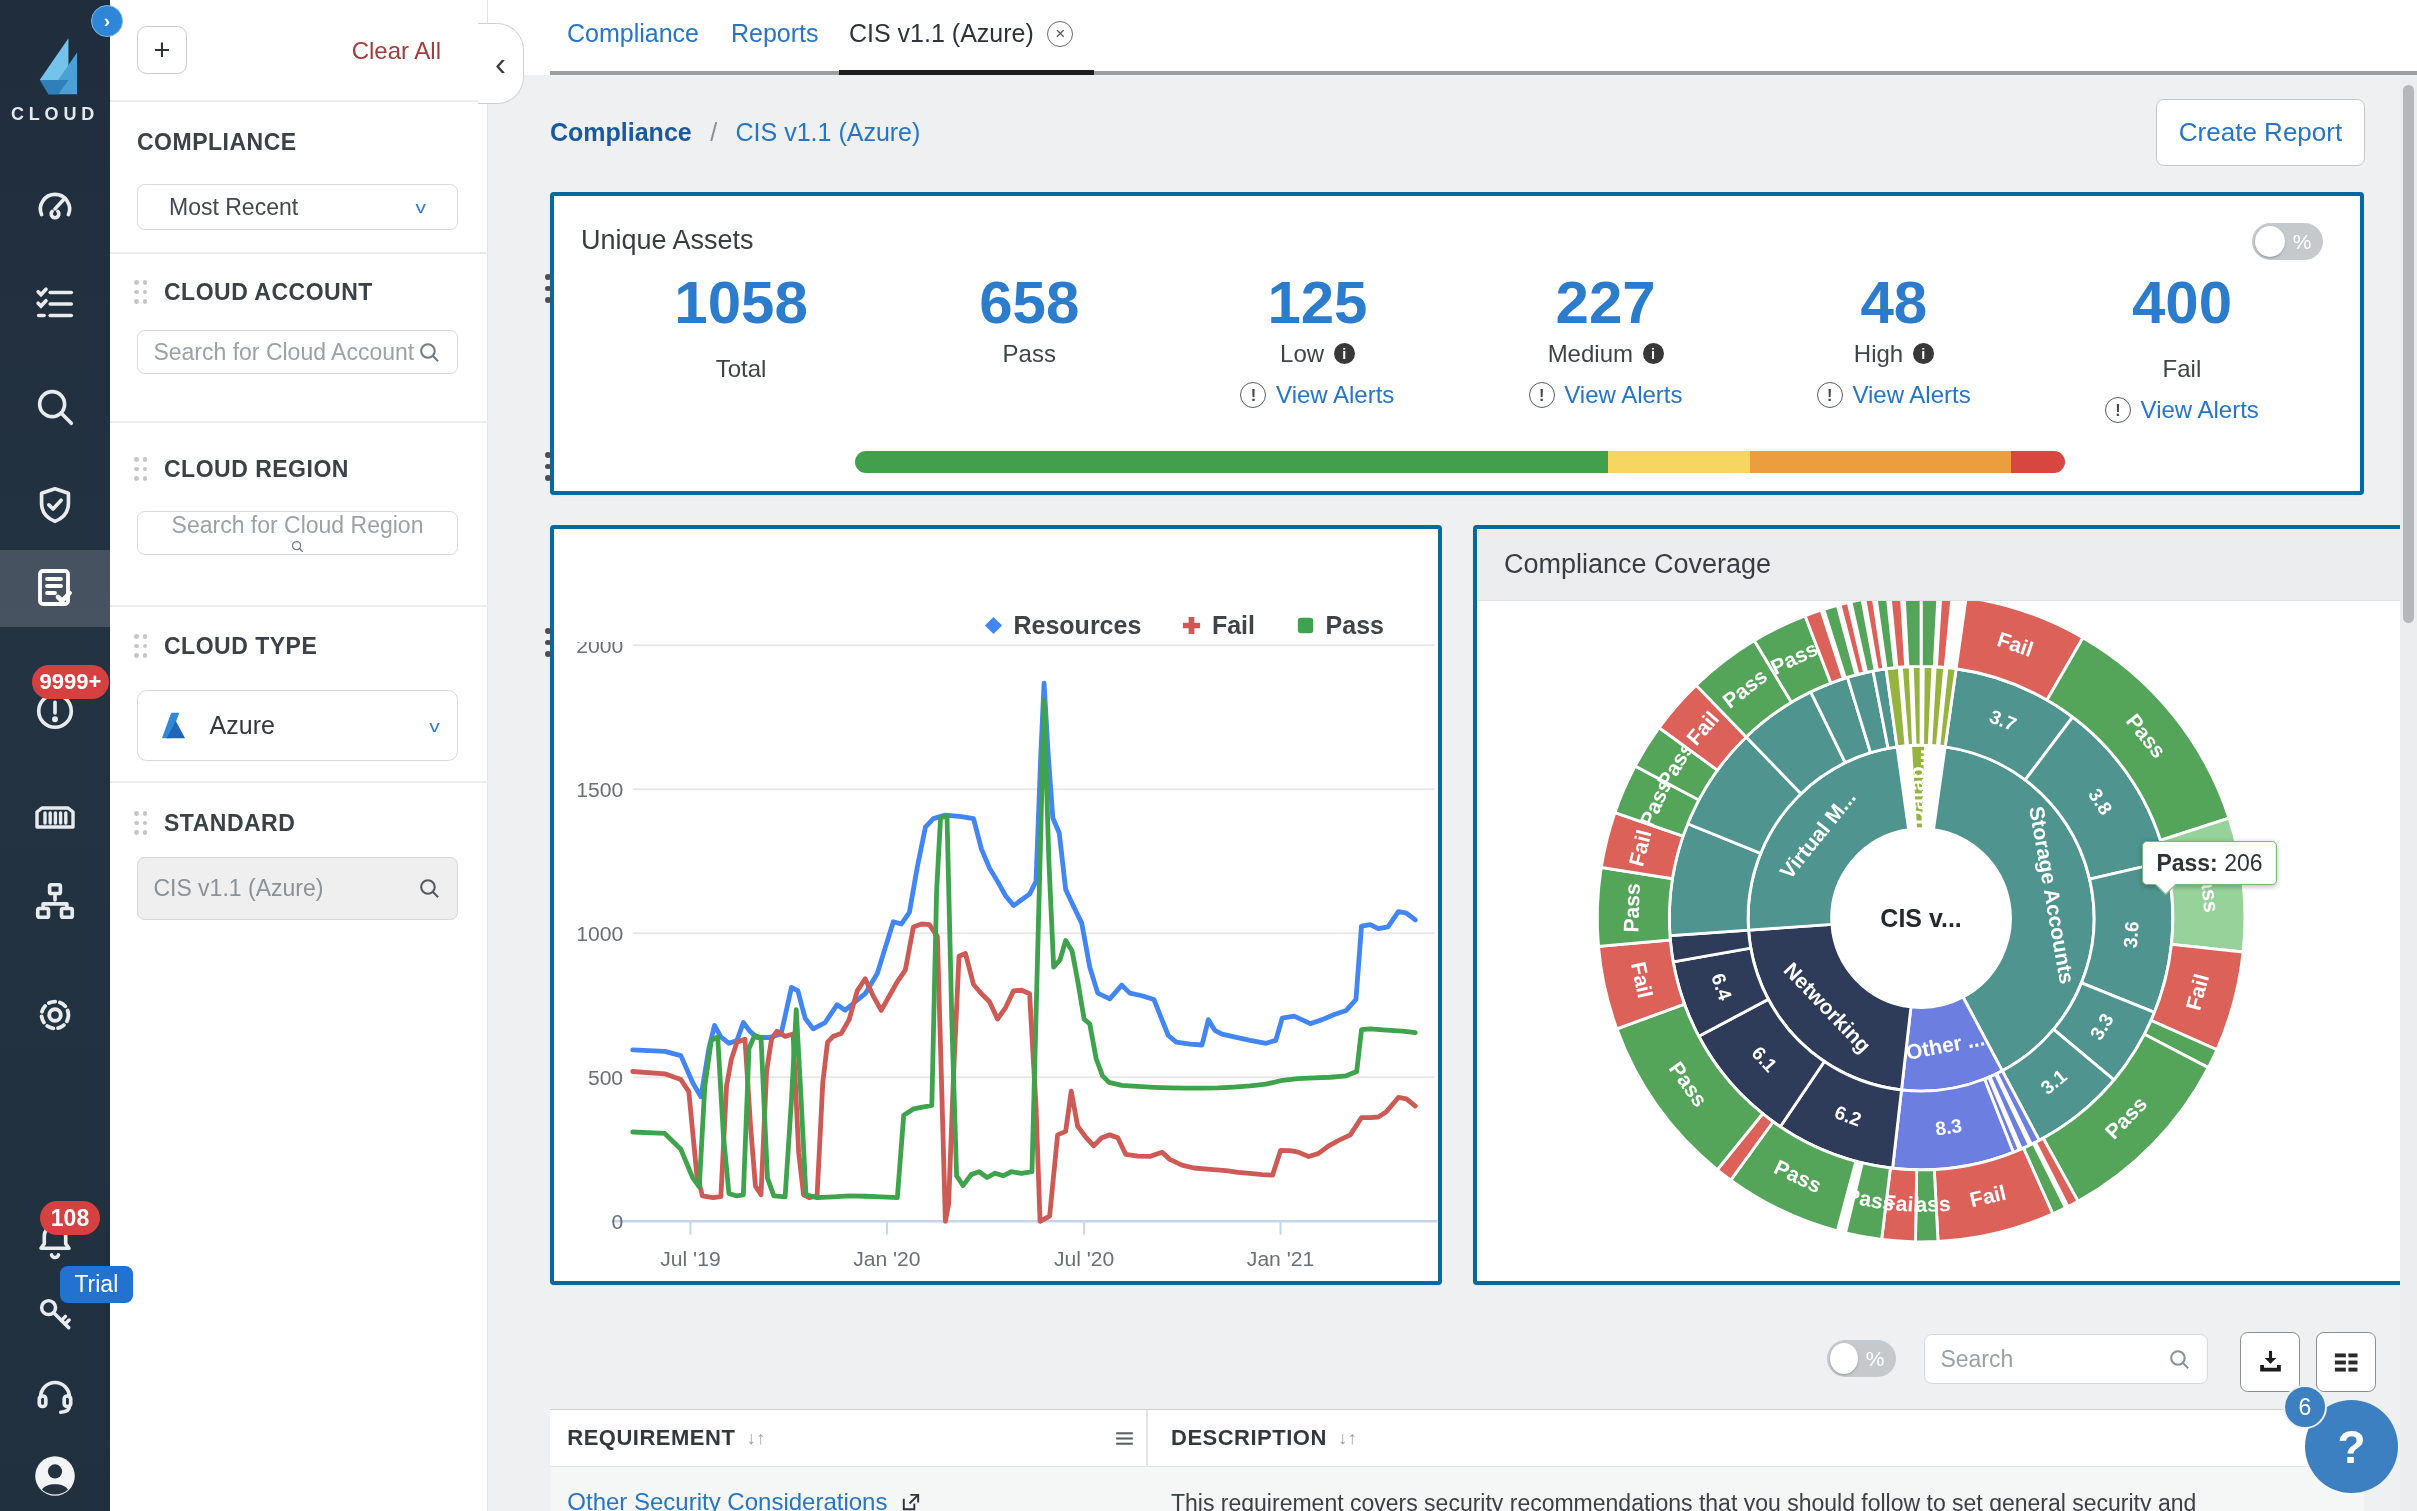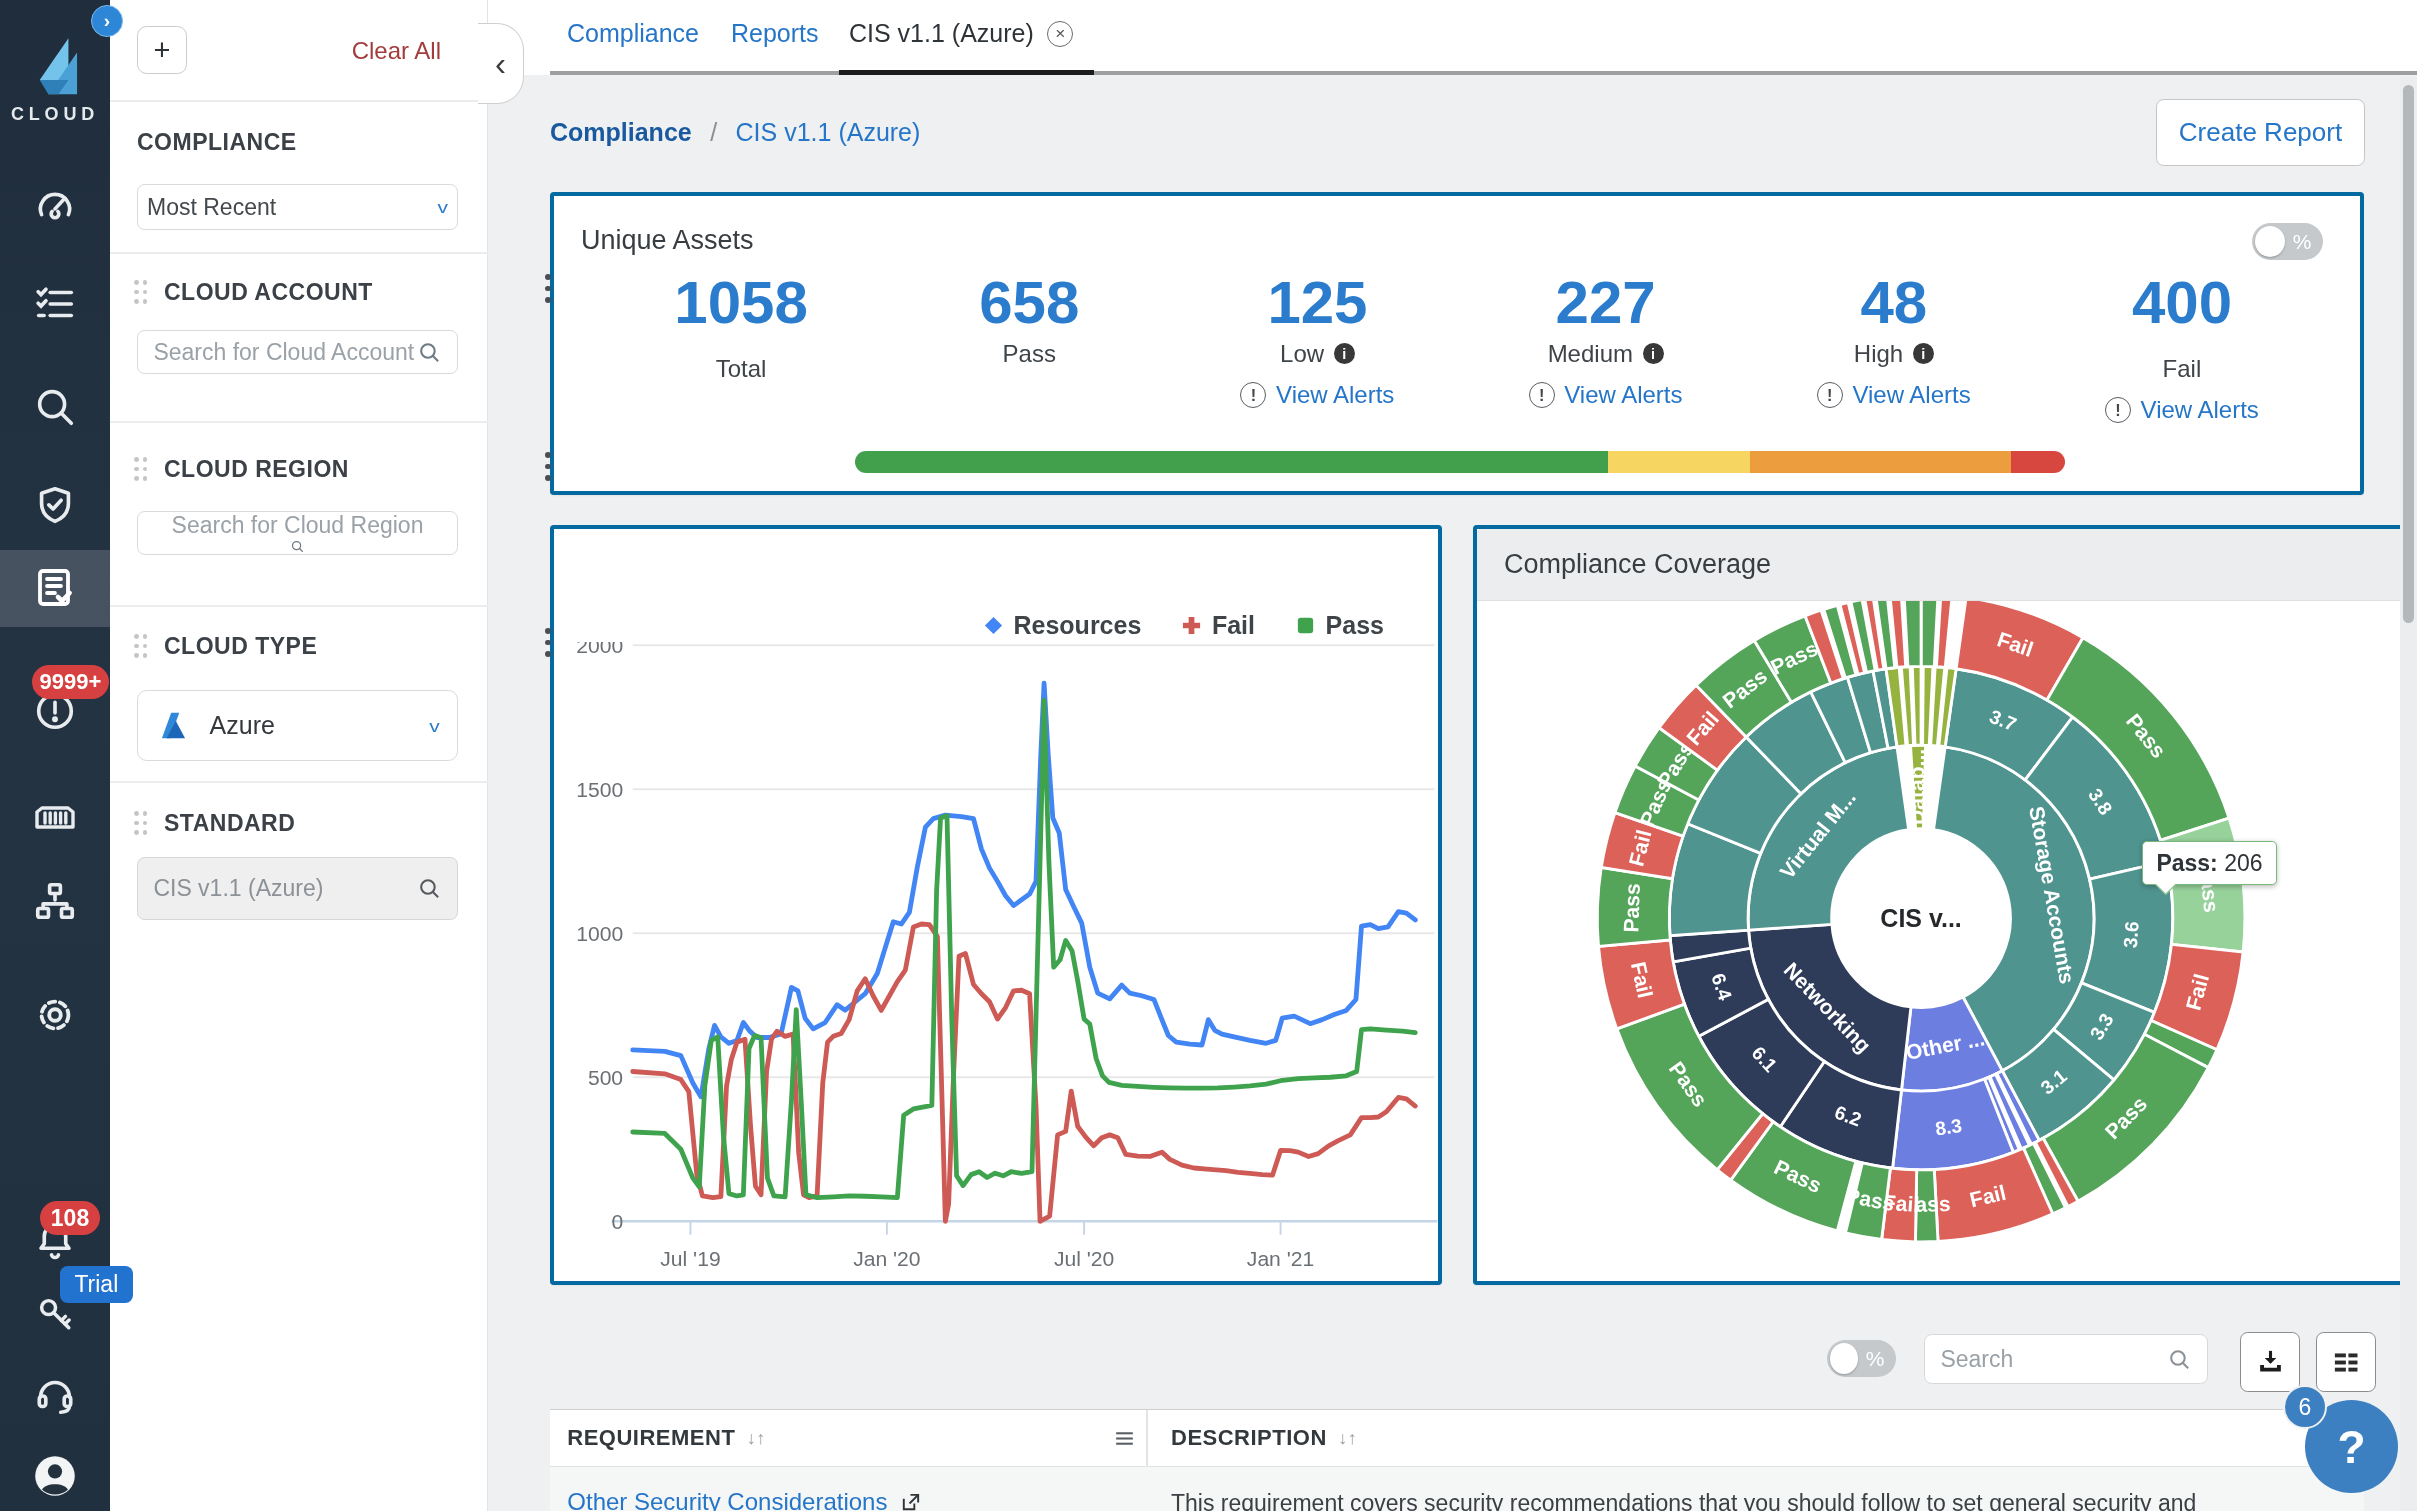--- a/index.html
+++ b/index.html
@@ -32,21 +32,21 @@
   .drag-dots i{width:4.8px;height:4.8px;border-radius:50%;background:#c3c6c9;}
   .kebab{position:absolute;width:7.7px;height:29px;display:flex;flex-direction:column;justify-content:space-between;align-items:center;cursor:pointer;}
   .kebab i{width:5.8px;height:5.8px;border-radius:50%;background:#4a4f54;}
   .f-input{position:absolute;left:27px;width:321px;height:44px;border:1.9px solid #d8dadc;border-radius:7.7px;
            background:#fff;display:flex;align-items:center;padding:0 15.4px;font-size:23px;color:#9aa1a7;}
   .f-input .spacer{flex:1;}
   #plus-btn{position:absolute;left:27px;top:26px;width:50px;height:48px;border:1.9px solid #c9cccf;border-radius:9.6px;
             background:#fff;font-size:29px;color:#2d3338;display:flex;align-items:center;justify-content:center;cursor:pointer;}
   #clear-all{position:absolute;right:46px;top:37px;font-size:24px;color:#a33c3c;cursor:pointer;}
   #sort-select{position:absolute;left:27px;top:184px;width:321px;height:46px;border:1.9px solid #d8dadc;border-radius:7.7px;
-               display:flex;align-items:center;padding:0 9px;font-size:23px;color:#43484d;cursor:pointer;}
+               display:flex;align-items:center;padding:0 31px;font-size:23px;color:#43484d;cursor:pointer;}
   #azure-select{position:absolute;left:27px;top:690px;width:321px;height:71px;border:1.9px solid #d8dadc;border-radius:9.6px;
                 display:flex;align-items:center;gap:17.3px;padding:0 17.3px;font-size:25px;color:#33383d;cursor:pointer;}
   .chev{margin-left:auto;color:#2e7cc9;font-size:21px;transform:scaleY(.8);}
   #standard-input{background:#efefef;border-color:#d6d6d6;color:#8b9196;}
 
   
   #collapse-btn{position:absolute;left:478px;top:23px;width:46px;height:81px;background:#fff;z-index:15;
                 border:1.9px solid #cfcfcf;border-left:none;border-radius:0 27px 27px 0;
                 display:flex;align-items:center;justify-content:center;font-size:33px;color:#3a3a3a;cursor:pointer;}
 

